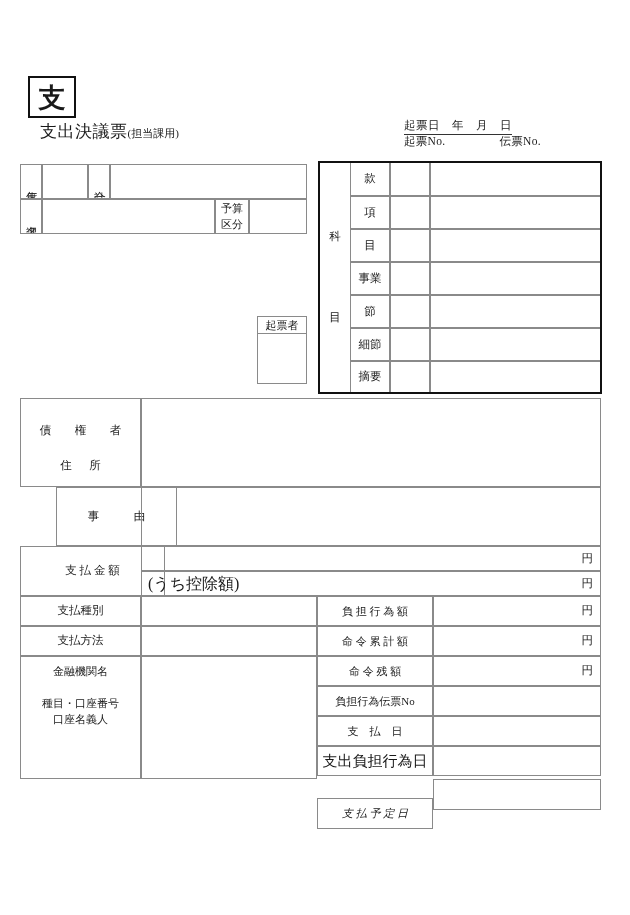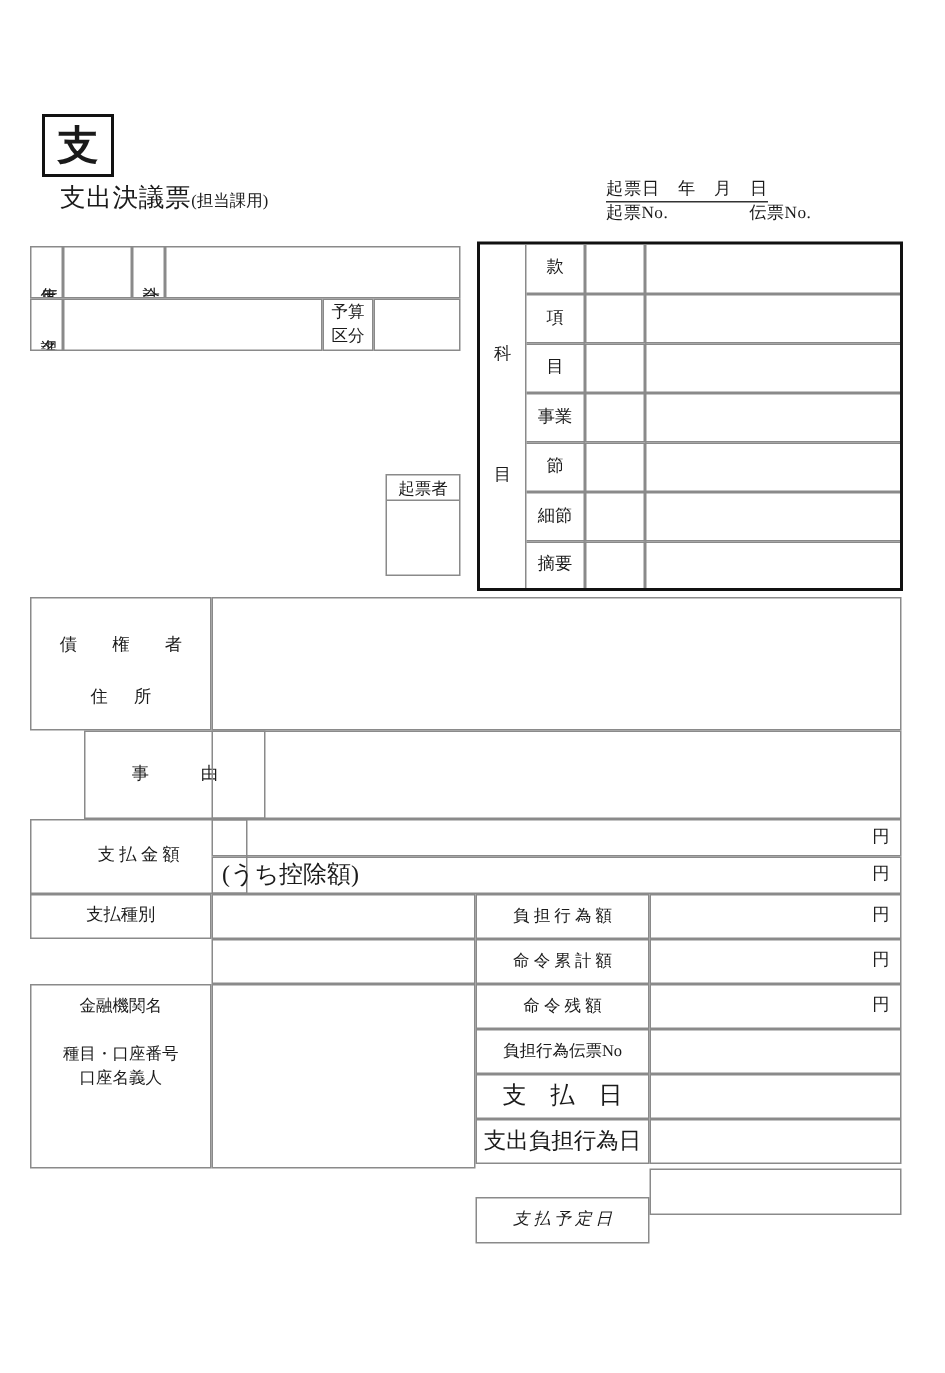--- a/index.html
+++ b/index.html
@@ -206,20 +206,21 @@
     <span style="margin-left:6px;">円</span>
   </div>
   <div class="cell blank" style="left:141px; top:571px; width:460px; height:25px; justify-content:space-between; padding-left:6px; padding-right:7px;">
     <span style="font-size:16px;">(うち控除額)</span>
     <span>円</span>
   </div>
 
   <div class="cell" style="left:20px; top:596px; width:121px; height:30px;">支払種別</div>
   <div class="cell blank" style="left:141px; top:596px; width:176px; height:30px;"></div>
 
+  <div class="cell" style="left:20px; top:626px; width:121px; height:30px;">支払方法</div>
   <div class="cell blank" style="left:141px; top:626px; width:176px; height:30px;"></div>
 
   <div class="cell ml top" style="left:20px; top:656px; width:121px; height:123px; padding-top:7px; font-size:11px;">金融機関名
 
 種目・口座番号
 口座名義人</div>
   <div class="cell blank" style="left:141px; top:656px; width:176px; height:123px;"></div>
 
   <div class="cell" style="left:317px; top:596px; width:116px; height:30px; font-size:11px;">負 担 行 為 額</div>
   <div class="cell blank right" style="left:433px; top:596px; width:168px; height:30px;">
@@ -235,21 +236,21 @@
 
   <div class="cell" style="left:317px; top:656px; width:116px; height:30px; font-size:11px;">命 令 残 額</div>
   <div class="cell blank right" style="left:433px; top:656px; width:168px; height:30px;">
     <span></span>
     <span style="margin-left:6px;">円</span>
   </div>
 
   <div class="cell" style="left:317px; top:686px; width:116px; height:30px; font-size:11px;">負担行為伝票No</div>
   <div class="cell blank" style="left:433px; top:686px; width:168px; height:30px;"></div>
 
-  <div class="cell" style="left:317px; top:716px; width:116px; height:30px; font-size:16px;">支　払　日</div>
+  <div class="cell" style="left:317px; top:716px; width:116px; height:30px; font-size:11px;">支　払　日</div>
   <div class="cell blank" style="left:433px; top:716px; width:168px; height:30px;"></div>
 
   <div class="cell" style="left:317px; top:746px; width:116px; height:30px; font-size:15px;">支出負担行為日</div>
   <div class="cell blank" style="left:433px; top:746px; width:168px; height:30px;"></div>
 
   <div class="cell" style="left:317px; top:798px; width:116px; height:31px; font-size:11px;font-style:italic;">支 払 予 定 日</div>
   <div class="cell blank" style="left:433px; top:779px; width:168px; height:31px;"></div>
 
 </div>
 

